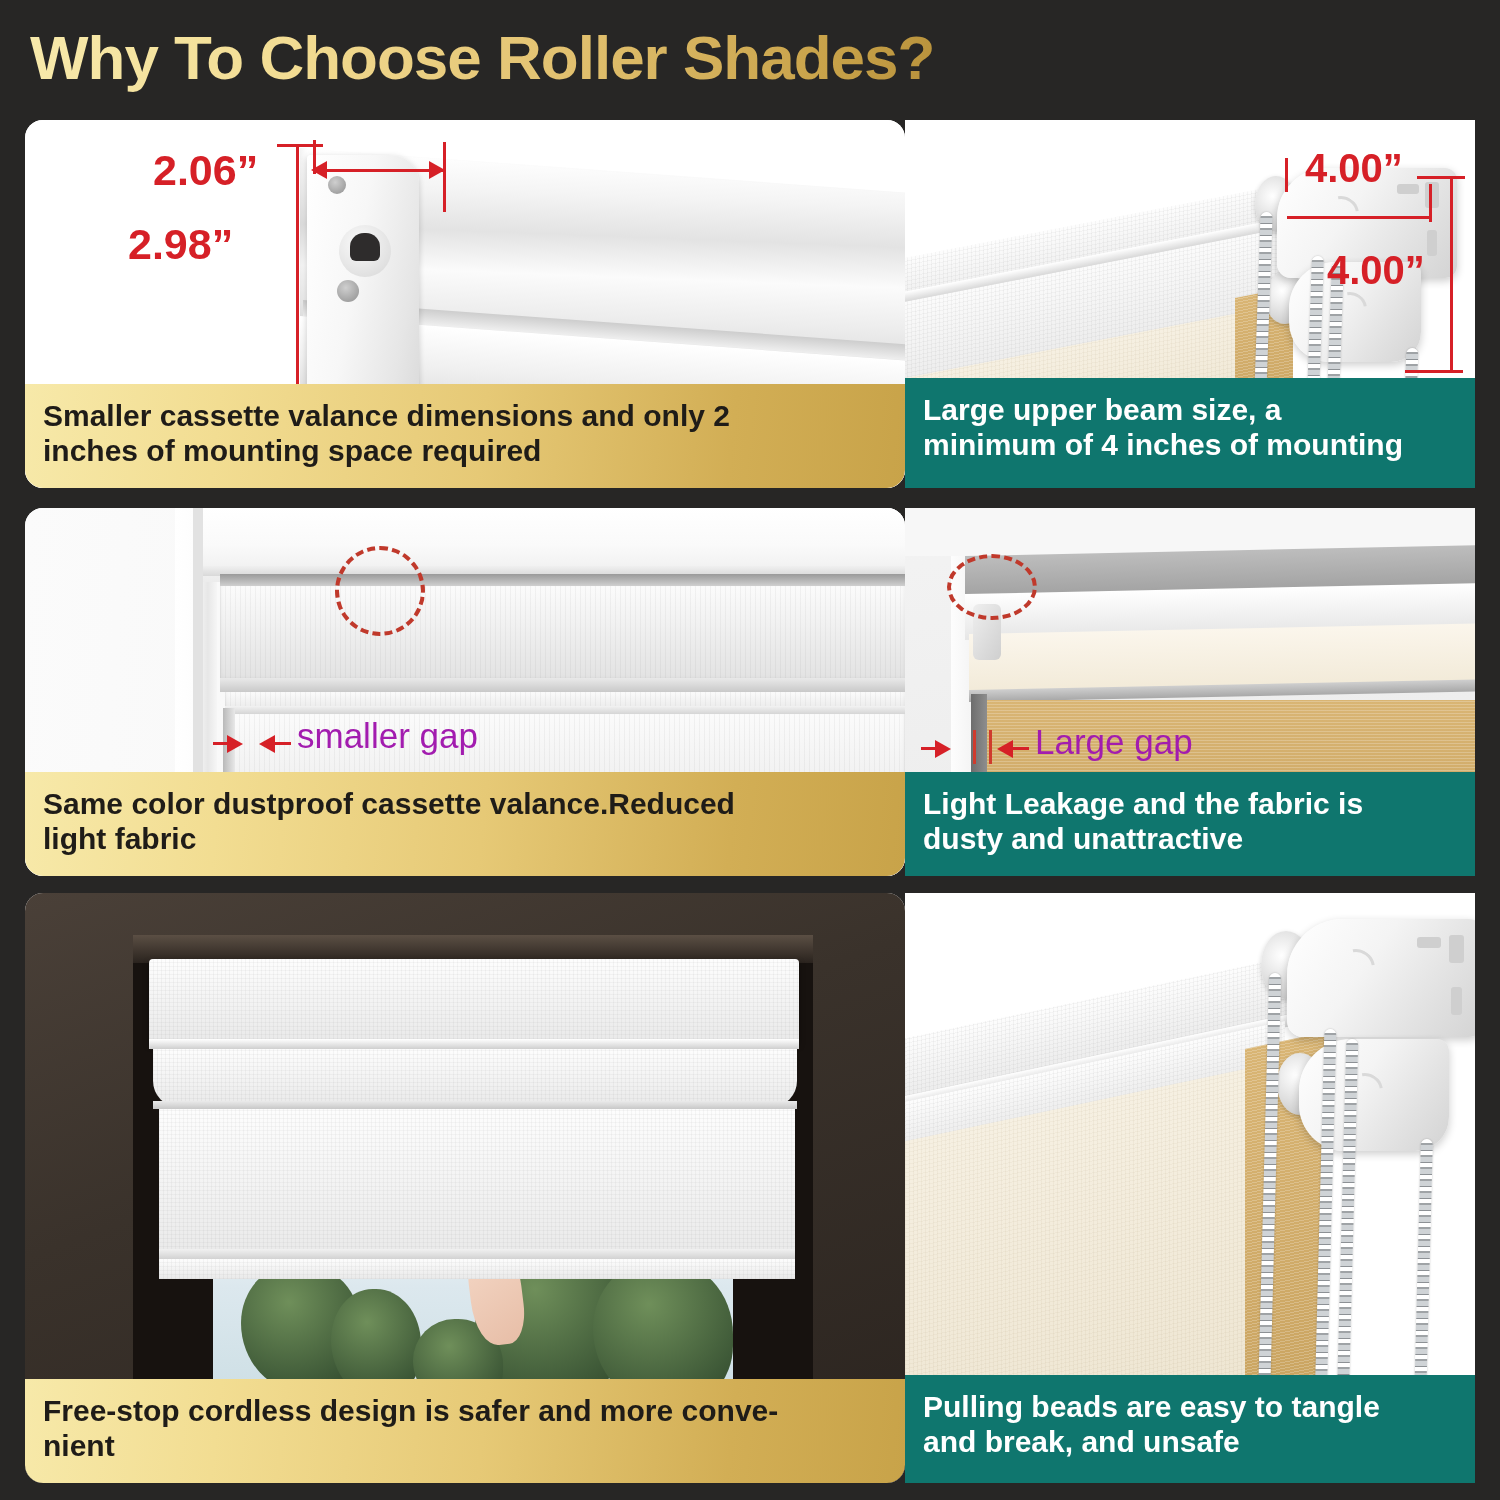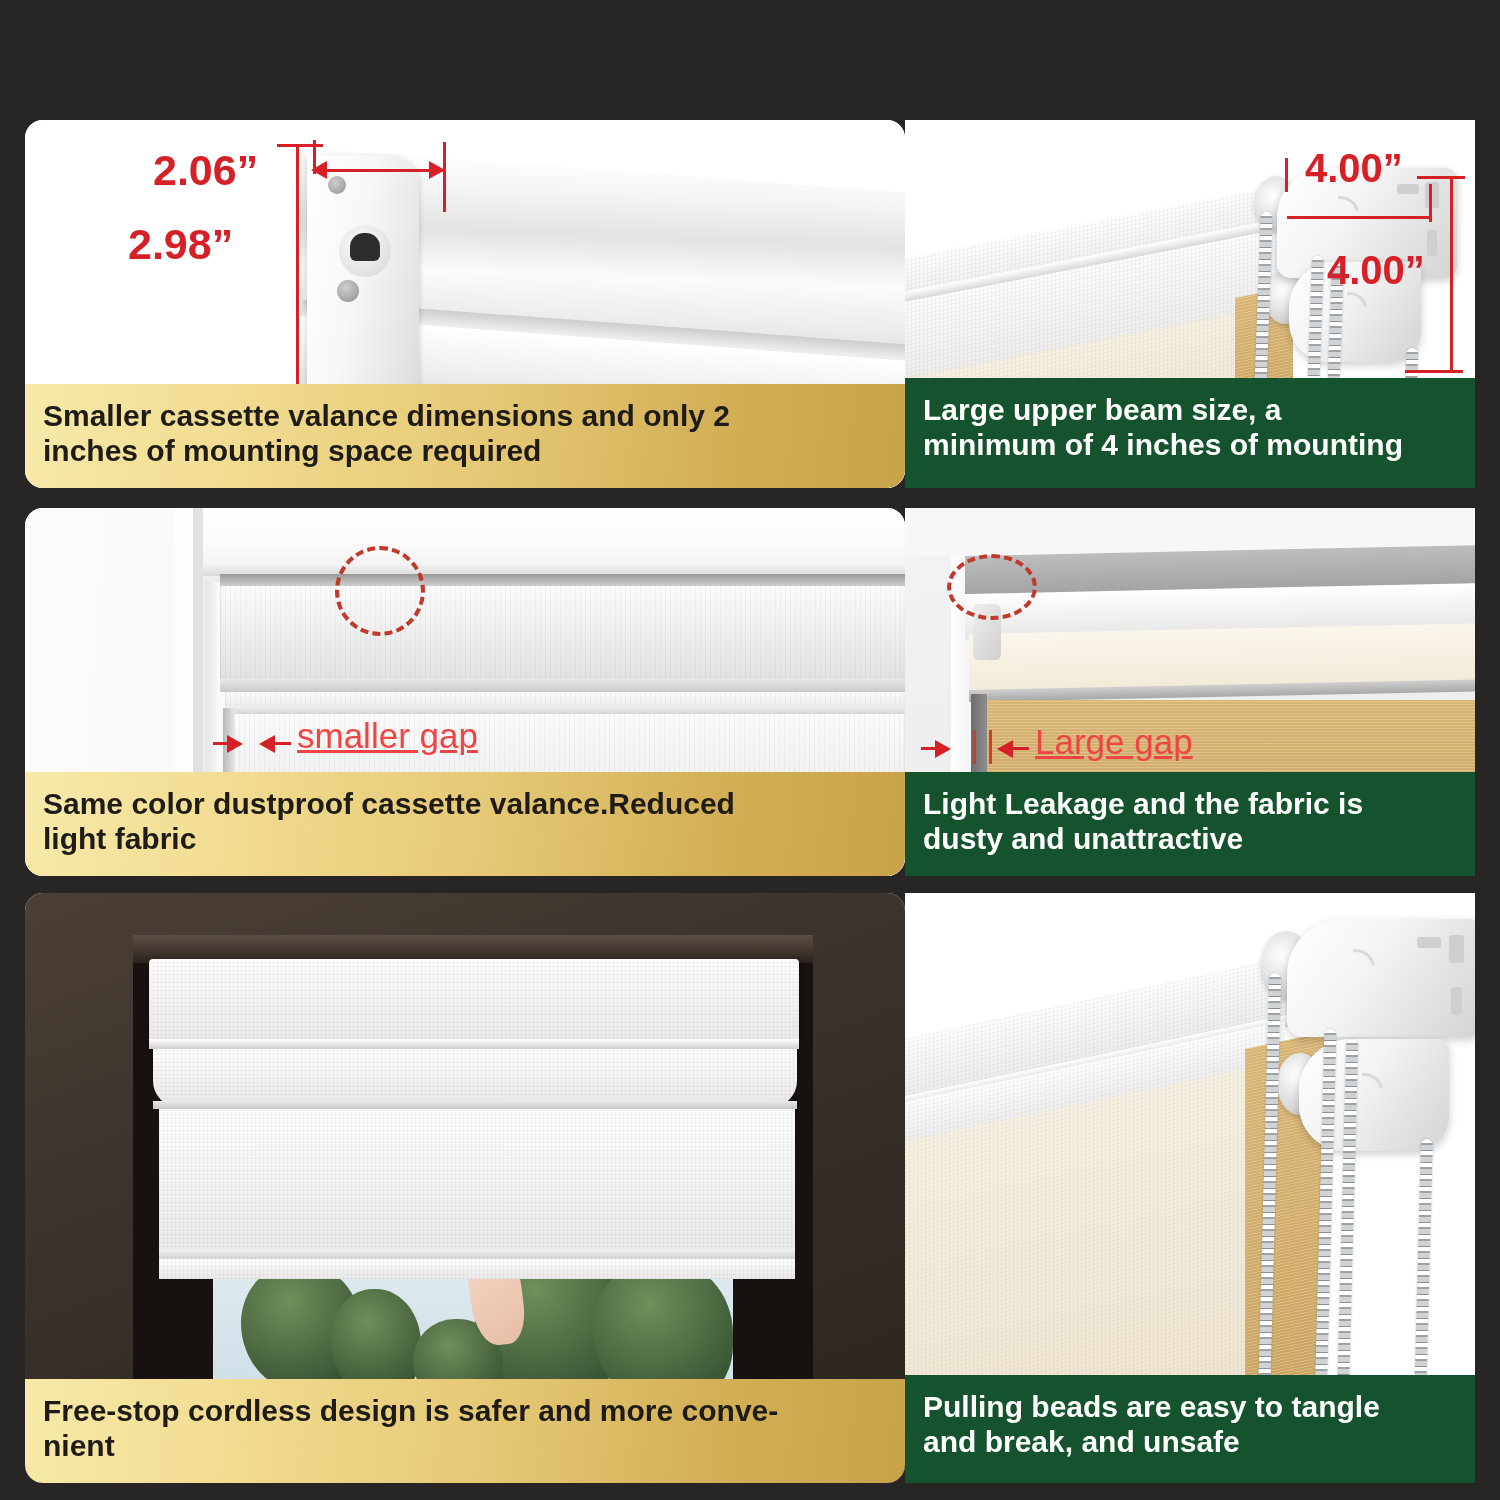--- a/index.html
+++ b/index.html
@@ -42,28 +42,28 @@
     box-sizing:border-box;
     padding:14px 18px 16px 18px;
     font-size:30px;font-weight:bold;line-height:1.17;
   }
   .caption.gold{
     background:linear-gradient(96deg,#f7e9a9 0%,#f2dd92 22%,#e6c976 52%,#d2ae55 80%,#c8a349 100%);
     color:#1f1c18;
     border-bottom-left-radius:18px;border-bottom-right-radius:18px;
   }
   .caption.grey{
-    background:#14532d;color:#ffffff;
+    background:#0f766e;color:#ffffff;
   }
   .caption .ln{display:block;white-space:nowrap;}
   .cap-h1{height:104px;}
   .cap-h2{height:110px;}
   .cap-h3{height:108px;}
   .redtxt{position:absolute;color:#d62027;font-weight:bold;font-family:"Liberation Sans",sans-serif;}
-  .redtxt2{position:absolute;color:#ef4444;font-family:"Liberation Sans",sans-serif;text-decoration:underline;}
+  .redtxt2{position:absolute;color:#a21caf;font-family:"Liberation Sans",sans-serif;}
   .dim-line{position:absolute;background:#d62027;}
   .dim-v{width:3px;}
   .dim-h{height:3px;}
 
   
   .ah{position:absolute;width:0;height:0;}
   .ah-l{border-top:9px solid transparent;border-bottom:9px solid transparent;border-right:16px solid #d62027;}
   .ah-r{border-top:9px solid transparent;border-bottom:9px solid transparent;border-left:16px solid #d62027;}
 
   .dashcircle{position:absolute;border:4px dashed #c0392b;border-radius:50%;}
@@ -153,20 +153,21 @@
   .glass{position:absolute;background:linear-gradient(180deg,#eef4f7 0%,#dce8ee 40%,#cfe0e6 100%);overflow:hidden;}
   .tree{position:absolute;border-radius:48% 52% 44% 56%;
     background:radial-gradient(circle at 40% 30%,#6f8f5a,#3f5a38 70%,#2d4228 100%);}
   .hand{position:absolute;background:linear-gradient(150deg,#f5d9c8,#e7bda6);border-radius:40% 46% 36% 44%;}
 </style>
 </head>
 <body>
 
 <div class="page">
 
+  <div class="title">Why To Choose Roller Shades?</div>
 
   <div class="panel left p1">
     <div class="stage">
       <div class="p1-bg"></div>
       <div class="p1-body"></div>
       <div class="p1-strip"></div>
       <div class="p1-body2"></div>
       <div class="p1-cap"></div>
       <div class="p1-screw b"></div>
       <div class="p1-knob"></div>

